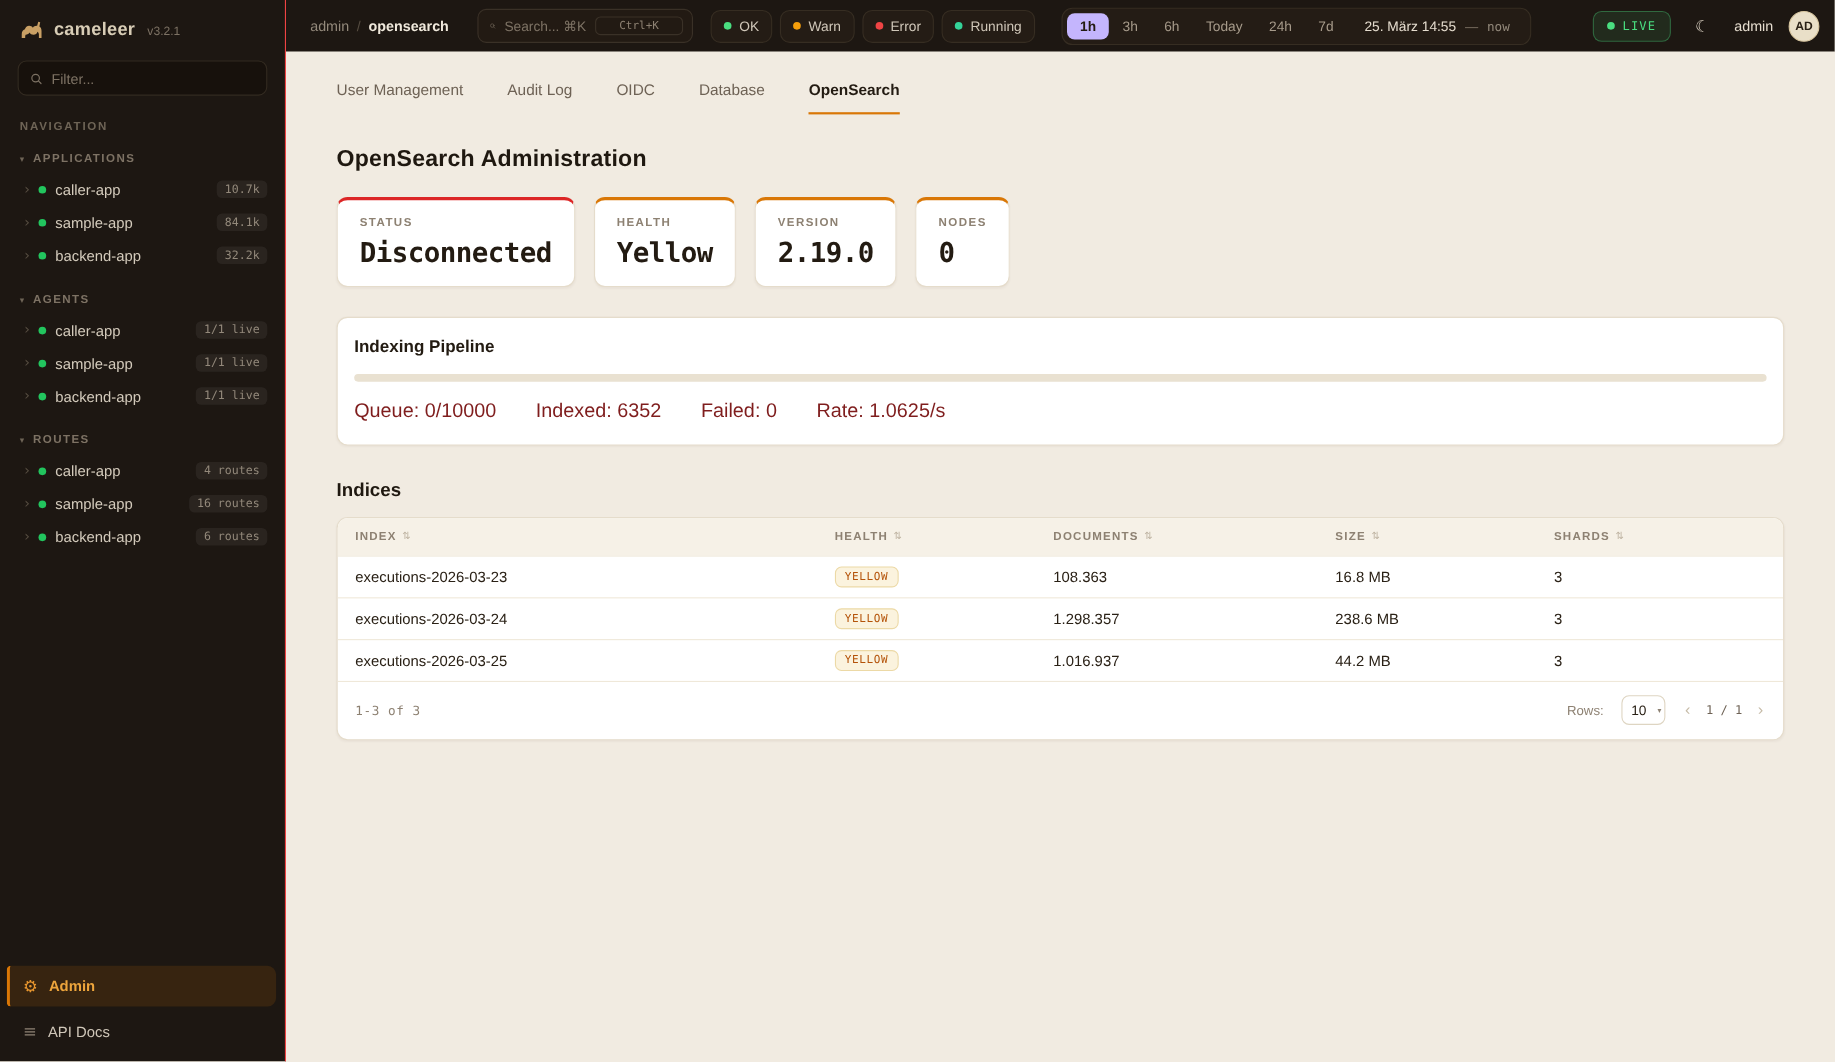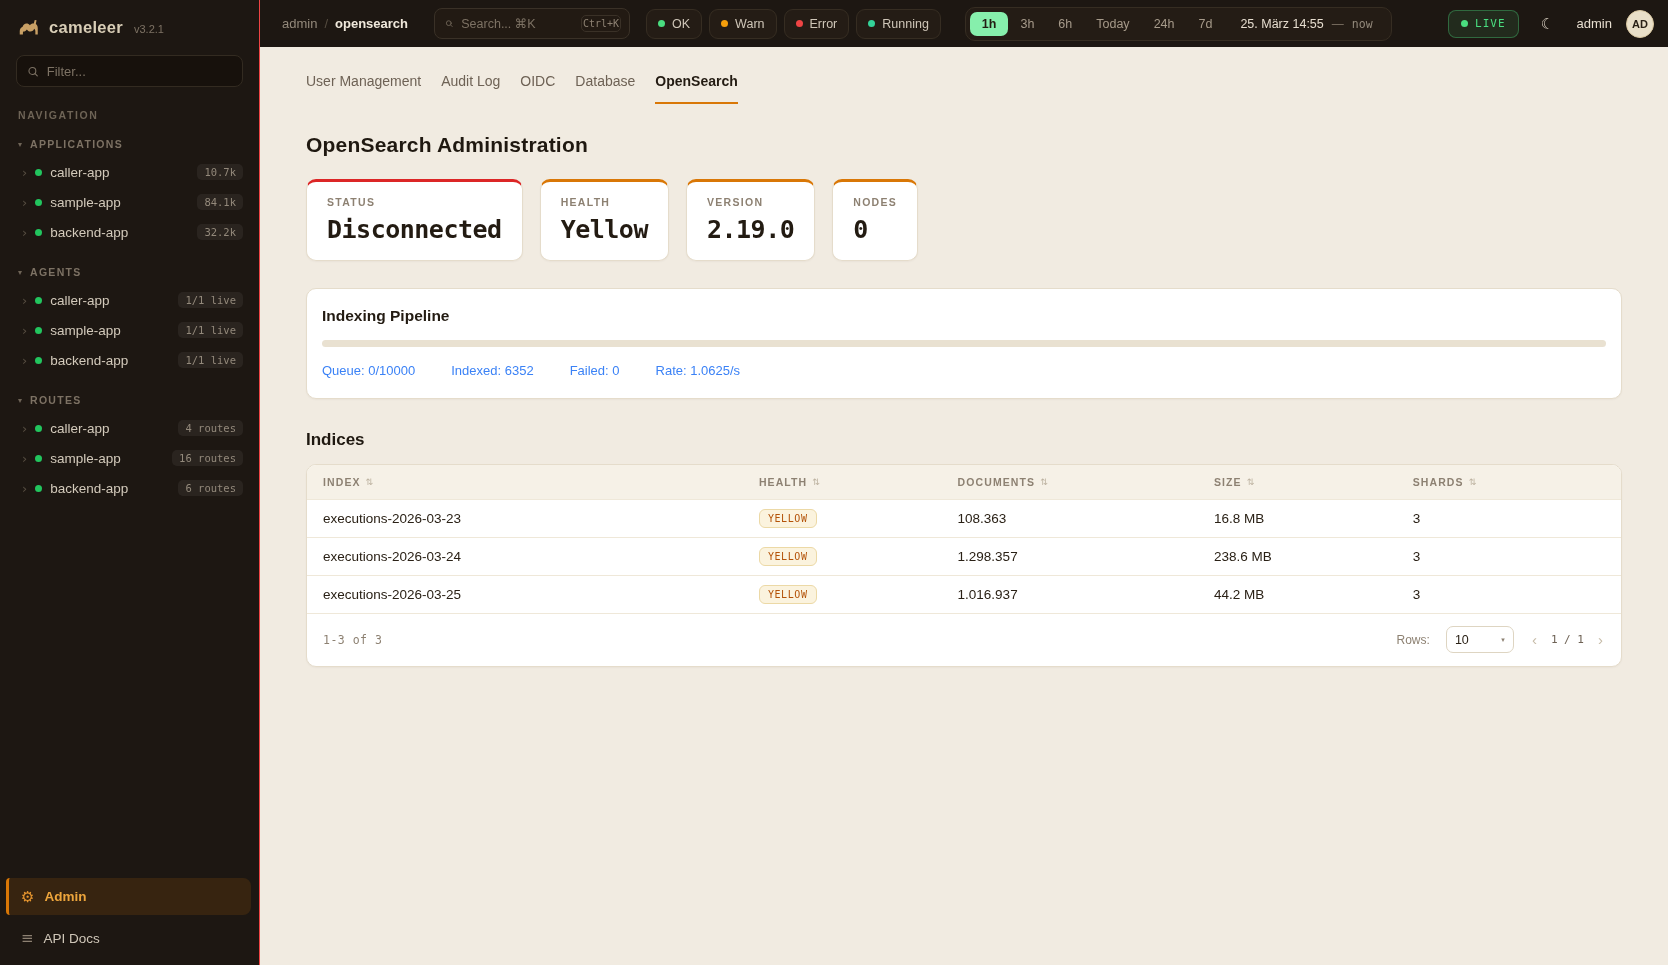--- a/index.html
+++ b/index.html
@@ -87,38 +87,38 @@
     background: #221a13; border: 1px solid #3a3127; border-radius: 8px; padding: 0 8px 0 10px;
     color: #7d7264;
   }
   .search-box input {
     background: transparent; border: none; outline: none; color: #cfc6b8;
     font-size: 12.5px; width: 100%; font-family: inherit;
   }
   .search-box input::placeholder { color: #7d7264; }
   .kbd {
     font-family: "DejaVu Sans Mono", monospace; font-size: 10px; color: #8d8172;
-    border: 1px solid #3a3127; border-radius: 5px; padding: 2px 1px; white-space: nowrap;
+    border: 1px solid #3a3127; border-radius: 5px; padding: 2px 21px; white-space: nowrap;
   }
   .status-pills { display: flex; gap: 7px; margin-left: 4px; align-items: center; }
   .pill {
     display: flex; align-items: center; gap: 7px; height: 30px; padding: 0 11px;
     background: #241c15; border: 1px solid #362d22; border-radius: 9px; cursor: pointer;
   }
   .pill .pdot { width: 7px; height: 7px; border-radius: 50%; background: var(--dot, #888); }
   .pill .plabel { font-size: 12.5px; color: #cfc6b8; }
   .time-group {
     display: flex; align-items: center; height: 34px; margin-left: 12px;
     background: #241c15; border: 1px solid #362d22; border-radius: 10px; padding: 0 4px;
   }
   .range-btn {
     font-size: 12.5px; color: #a69a8a; padding: 5px 12px; border-radius: 7px;
     cursor: pointer; white-space: nowrap; background: transparent; border: none; font-family: inherit;
   }
-  .range-btn.active { background: #86efac; color: #231b12; font-weight: 600; }
+  .range-btn.active { background: #c4b5fd; color: #231b12; font-weight: 600; }
   .date-area { display: flex; align-items: center; gap: 8px; padding: 0 14px 0 16px; cursor: pointer; white-space: nowrap; }
   .date-text { font-size: 12.5px; color: #e6ddcf; }
   .date-dash { font-size: 12px; color: #7d7264; }
   .date-now { font-family: "DejaVu Sans Mono", monospace; font-size: 11.5px; color: #93897b; }
   .topbar-right { margin-left: auto; display: flex; align-items: center; gap: 14px; }
   .live-pill {
     display: flex; align-items: center; gap: 7px; height: 28px; padding: 0 12px;
     background: rgba(74,222,128,0.10); border: 1px solid rgba(74,222,128,0.35);
     border-radius: 8px; cursor: pointer;
   }
@@ -130,21 +130,21 @@
   }
   .user-name { font-size: 13px; color: #e6ddcf; }
   .avatar {
     width: 28px; height: 28px; border-radius: 50%; background: #e9dfc8; color: #2a2116;
     display: flex; align-items: center; justify-content: center;
     font-size: 11px; font-weight: 700; cursor: pointer; border: 1px solid #d9c7a0;
   }
 
   
   .content { flex: 1; background: #f1ebe1; overflow: hidden; }
-  .tabs-row { display: flex; gap: 20px; padding: 26px 46px 0; }
+  .tabs-row { display: flex; gap: 40px; padding: 26px 46px 0; }
   .tab {
     font-size: 14px; color: #6e6255; padding-bottom: 13px; cursor: pointer;
     border-bottom: 2px solid transparent; white-space: nowrap;
   }
   .tab.active { color: #231b12; font-weight: 600; border-bottom-color: #d97706; }
   .page { padding: 0 46px; }
   .page-title { font-size: 21px; font-weight: 700; color: #1f1810; margin: 29px 0 22px; letter-spacing: 0.2px; }
 
   .stats-row { display: flex; gap: 17px; }
   .stat-card {
@@ -161,21 +161,21 @@
   .pipeline-card {
     margin-top: 27px; background: #ffffff; border: 1px solid #e5dccb; border-radius: 10px;
     padding: 18px 15px 20px; box-shadow: 0 1px 2px rgba(40,30,15,0.04);
   }
   .pipeline-title { font-size: 15.5px; font-weight: 700; color: #231b12; }
   .progress-track {
     margin: 15px 0 16px; height: 7px; background: #e9e1d1; border-radius: 4px; overflow: hidden;
   }
   .progress-fill { height: 100%; width: calc(var(--pct, 0) * 1%); background: #d97706; border-radius: 4px; }
   .pipeline-stats { display: flex; gap: 36px; }
-  .pipeline-stat { font-size: 13px; color: #3b82f6; }
+  .pipeline-stat { font-size: 18px; color: #7f1d1d; }
 
   .section-title { font-size: 17px; font-weight: 700; color: #1f1810; margin: 31px 0 14px; }
   .table-card {
     background: #ffffff; border: 1px solid #e5dccb; border-radius: 10px; overflow: hidden;
     box-shadow: 0 1px 2px rgba(40,30,15,0.04);
   }
   .t-grid { display: grid; grid-template-columns: 34% 15.5% 20% 15.5% 1fr; align-items: center; padding: 0 16px; }
   .t-head { background: #f6f1e7; height: 34px; }
   .th { display: flex; align-items: center; gap: 5px; cursor: pointer; }
   .th-label { font-size: 10.5px; letter-spacing: 1.1px; color: #8d8172; font-weight: 600; }
@@ -188,21 +188,21 @@
   }
   .t-footer {
     display: flex; align-items: center; justify-content: space-between;
     padding: 12px 16px 13px; border-top: 1px solid #efe8d9;
   }
   .range-text { font-family: "DejaVu Sans Mono", monospace; font-size: 11.5px; color: #8d8172; letter-spacing: 0.5px; }
   .footer-right { display: flex; align-items: center; gap: 16px; }
   .rows-label { font-size: 12px; color: #8d8172; }
   .rows-select {
     display: flex; align-items: center; justify-content: space-between; gap: 10px;
-    width: 68px; height: 27px; padding: 11px 8px; background: #fff;
+    width: 40px; height: 27px; padding: 11px 8px; background: #fff;
     border: 1px solid #ded5c2; border-radius: 7px; cursor: pointer;
   }
   .rows-value { font-size: 12.5px; color: #2a2116; }
   .select-caret { font-family: "DejaVu Sans", sans-serif; font-size: 7px; color: #8d8172; }
   .pager { display: flex; align-items: center; gap: 12px; }
   .page-chevron { font-size: 15px; color: #c6bba7; cursor: pointer; line-height: 1; padding: 0 2px; }
   .page-indicator { font-family: "DejaVu Sans Mono", monospace; font-size: 11px; color: #6e6255; }
 </style>
 </head>
 <body>

